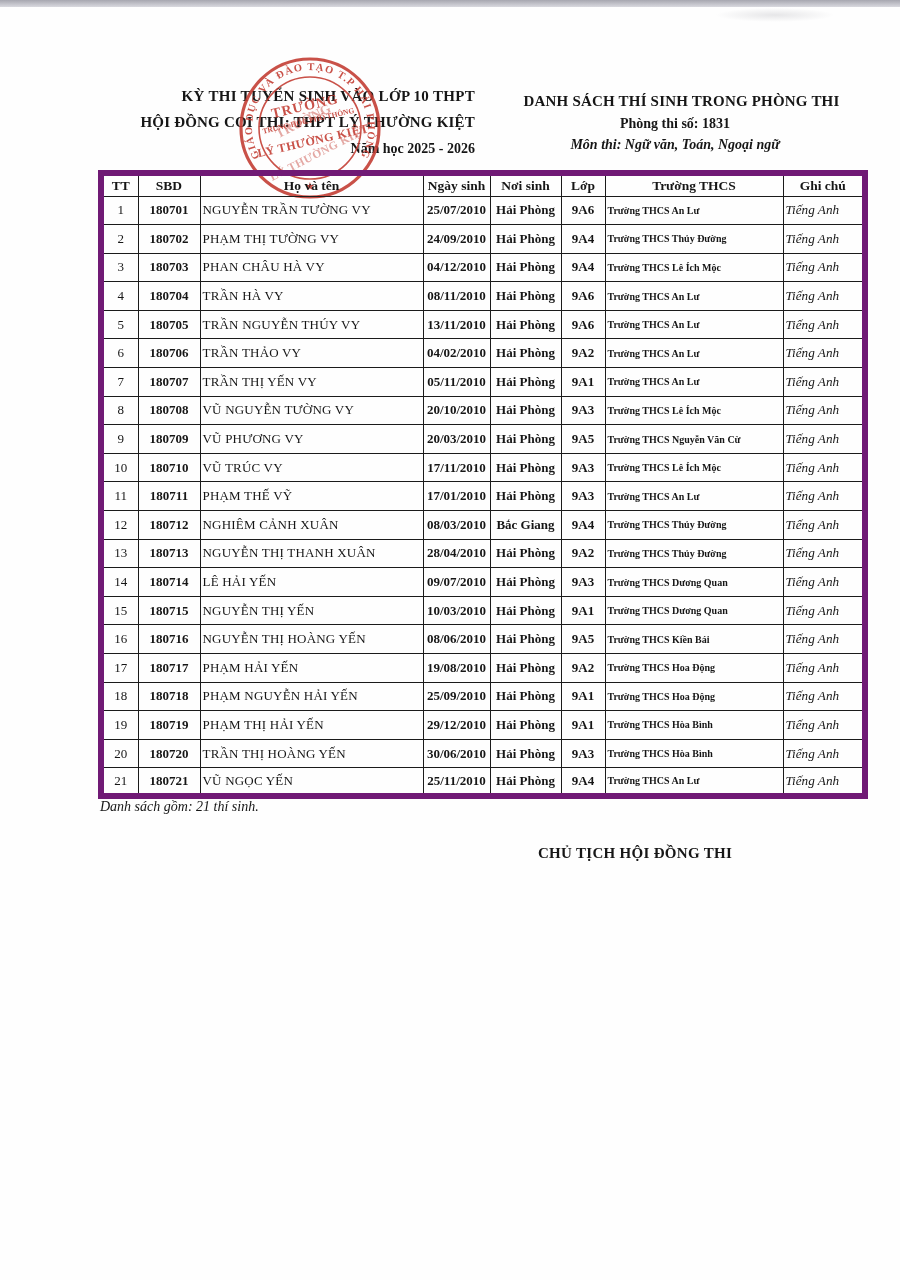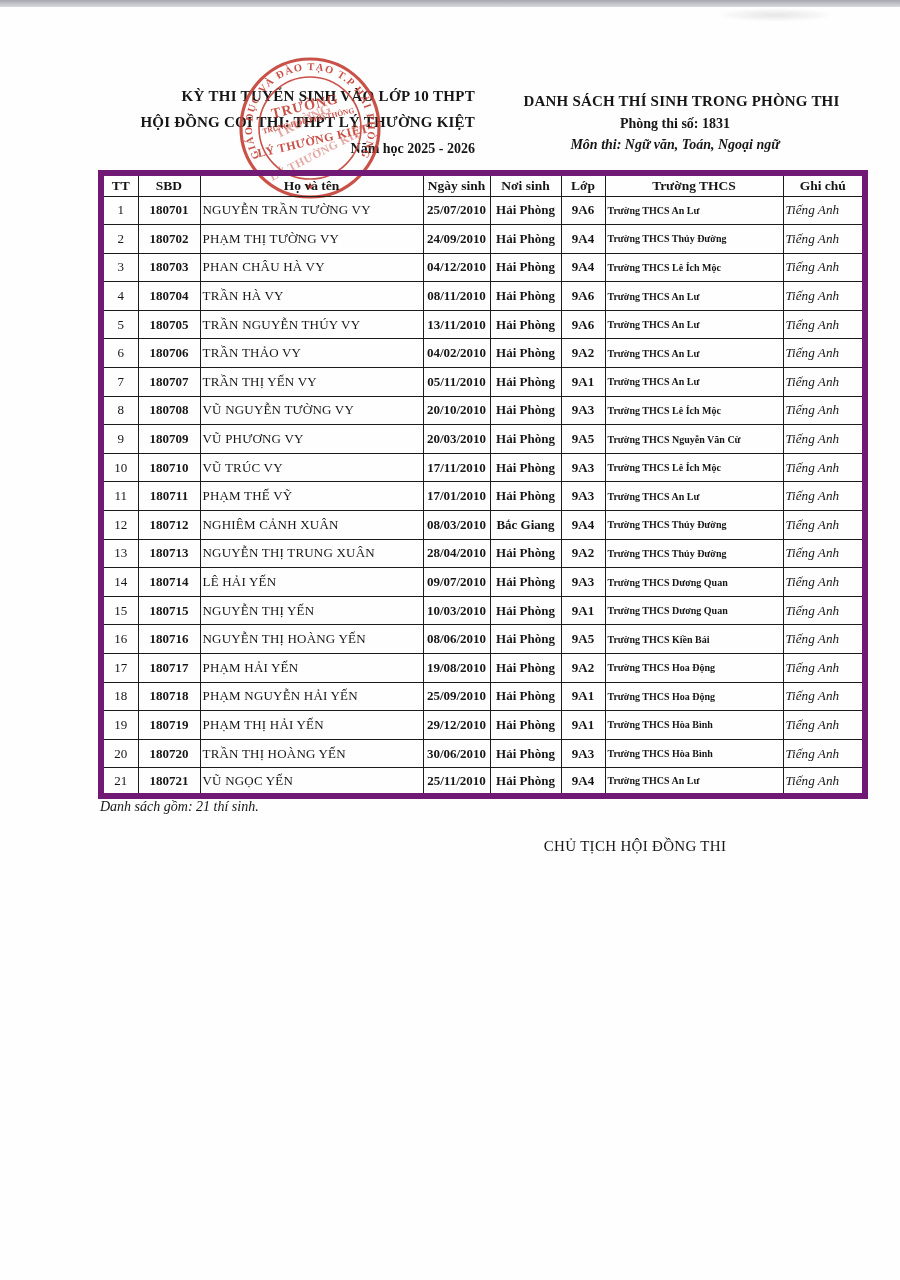--- a/index.html
+++ b/index.html
@@ -67,21 +67,21 @@
   
   .list-summary {
     position: absolute; top: 799px; left: 100px;
     font-style: italic; font-size: 14px;
   }
   .sig-block {
     position: absolute; top: 827px; left: 485px; width: 300px;
     text-align: center;
   }
   .sig-date { font-size: 14.5px; font-weight: bold; font-style: italic; }
-  .sig-title { font-size: 15px; font-weight: normal; margin-top: 11px; letter-spacing: 0.3px; }
+  .sig-title { font-size: 15px; font-weight: bold; margin-top: 18px; letter-spacing: 0.3px; }
 </style>
 </head>
 <body>
 
 <div class="page">
   <div class="scan-top-edge"></div>
   <div class="scan-smudge"></div>
 
   <div class="hdr-left">
     <div class="l1">KỲ THI TUYỂN SINH VÀO LỚP 10 THPT</div>
@@ -260,21 +260,21 @@
           <td class="col-name">NGHIÊM CẢNH XUÂN</td>
           <td class="col-dob">08/03/2010</td>
           <td class="col-pob">Bắc Giang</td>
           <td class="col-cls">9A4</td>
           <td class="col-school">Trường THCS Thủy Đường</td>
           <td class="col-note">Tiếng Anh</td>
         </tr>
         <tr>
           <td class="col-tt">13</td>
           <td class="col-sbd">180713</td>
-          <td class="col-name">NGUYỄN THỊ TRUNG XUÂN</td>
+          <td class="col-name">NGUYỄN THỊ THANH XUÂN</td>
           <td class="col-dob">28/04/2010</td>
           <td class="col-pob">Hải Phòng</td>
           <td class="col-cls">9A2</td>
           <td class="col-school">Trường THCS Thủy Đường</td>
           <td class="col-note">Tiếng Anh</td>
         </tr>
         <tr>
           <td class="col-tt">14</td>
           <td class="col-sbd">180714</td>
           <td class="col-name">LÊ HẢI YẾN</td>

